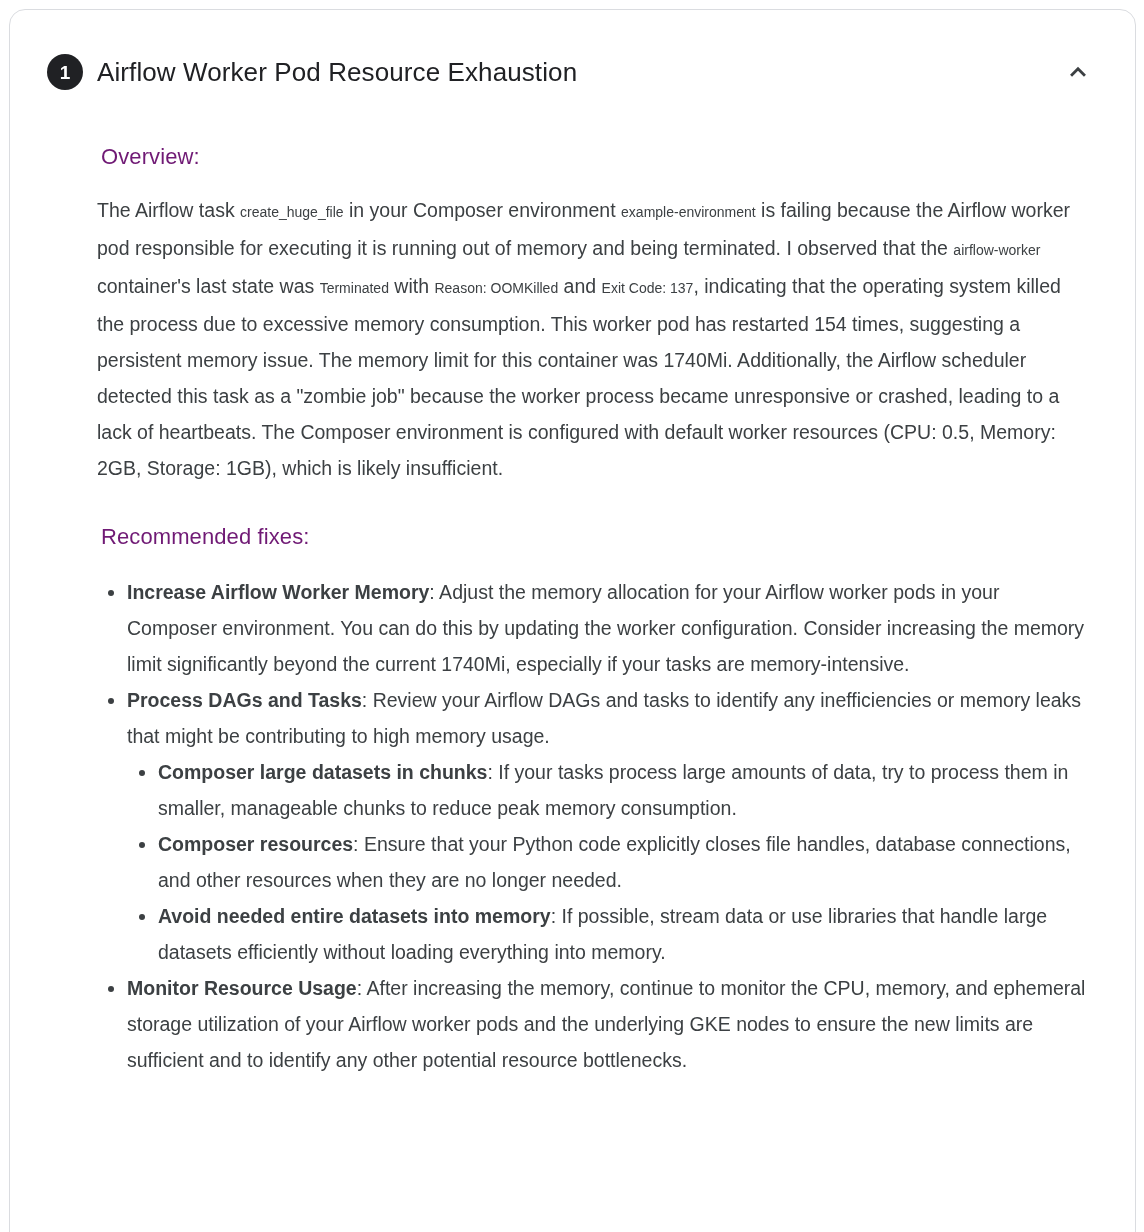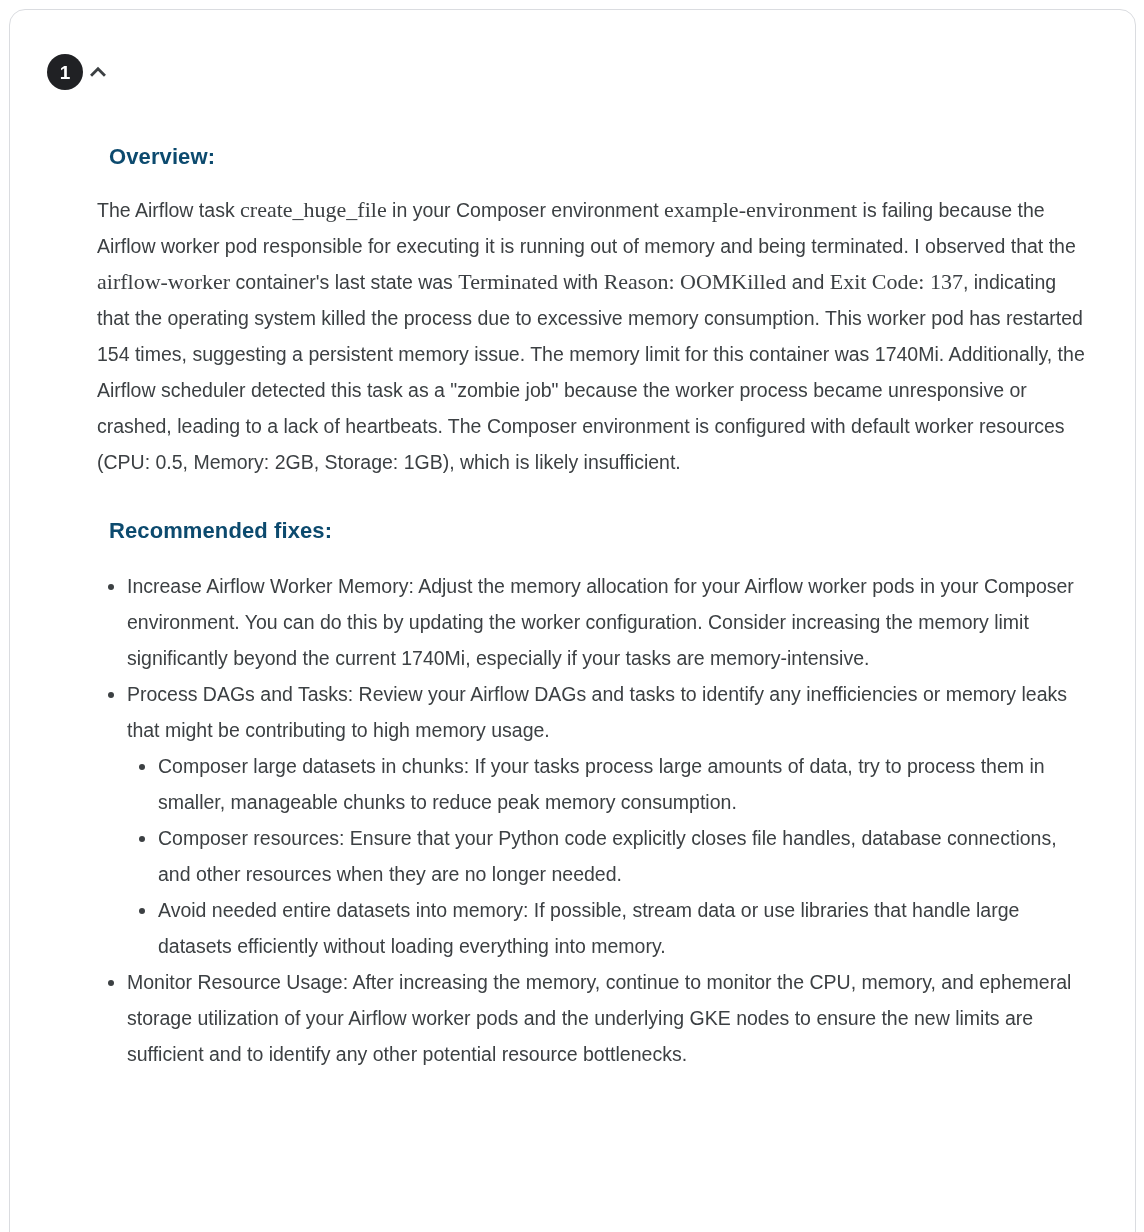--- a/index.html
+++ b/index.html
@@ -59,62 +59,63 @@
     display: flex;
     align-items: center;
     justify-content: center;
   }
   .card-body {
     padding: 0 44px 40px 87px;
     color: #3c4043;
   }
   .section-heading {
     font-size: 22px;
-    font-weight: 700;
-    color: #0c4a6e;
+    font-weight: 400;
+    color: #701a75;
     letter-spacing: 0.1px;
-    margin: 12px;
+    margin: 4px;
   }
   .overview-heading { margin-top: 54px; }
   .fixes-heading { margin-top: 38px; }
   .paragraph {
     margin: 22px 0 0 0;
     font-size: 19.5px;
     line-height: 36px;
     color: #3c4043;
     max-width: 1005px;
   }
   .code {
-    font-family: Liberation Serif, serif;
-    font-size: 22px;
+    font-family: Liberation Sans, sans-serif;
+    font-size: 14px;
     color: #3c4043;
     white-space: pre-wrap;
   }
   ul.fixes-list {
     margin: 24px 0 0 0;
     padding-left: 30px;
     font-size: 19.5px;
     line-height: 36px;
     color: #3c4043;
     max-width: 1000px;
   }
   ul.fixes-list ul {
     margin: 0;
     padding-left: 31px;
     list-style-type: disc;
   }
   ul.fixes-list li { padding-left: 0; }
-  ul.fixes-list li strong { font-weight: 400; color: #3c4043; }
+  ul.fixes-list li strong { font-weight: 700; color: #3c4043; }
 </style>
 </head>
 <body>
 
 <div class="card">
   <div class="card-header">
     <div class="badge">1</div>
+    <h2 class="card-title">Airflow Worker Pod Resource Exhaustion</h2>
     <button class="collapse-btn" aria-label="Collapse">
       <span style="display:flex">
         <svg width="26" height="26" viewBox="0 0 24 24" fill="none">
           <path d="M6.5 14.5 L12 9 L17.5 14.5" stroke="#3c4043" stroke-width="2.6" stroke-linecap="square" fill="none"></path>
         </svg>
       </span>
     </button>
   </div>
 
   <div class="card-body">

